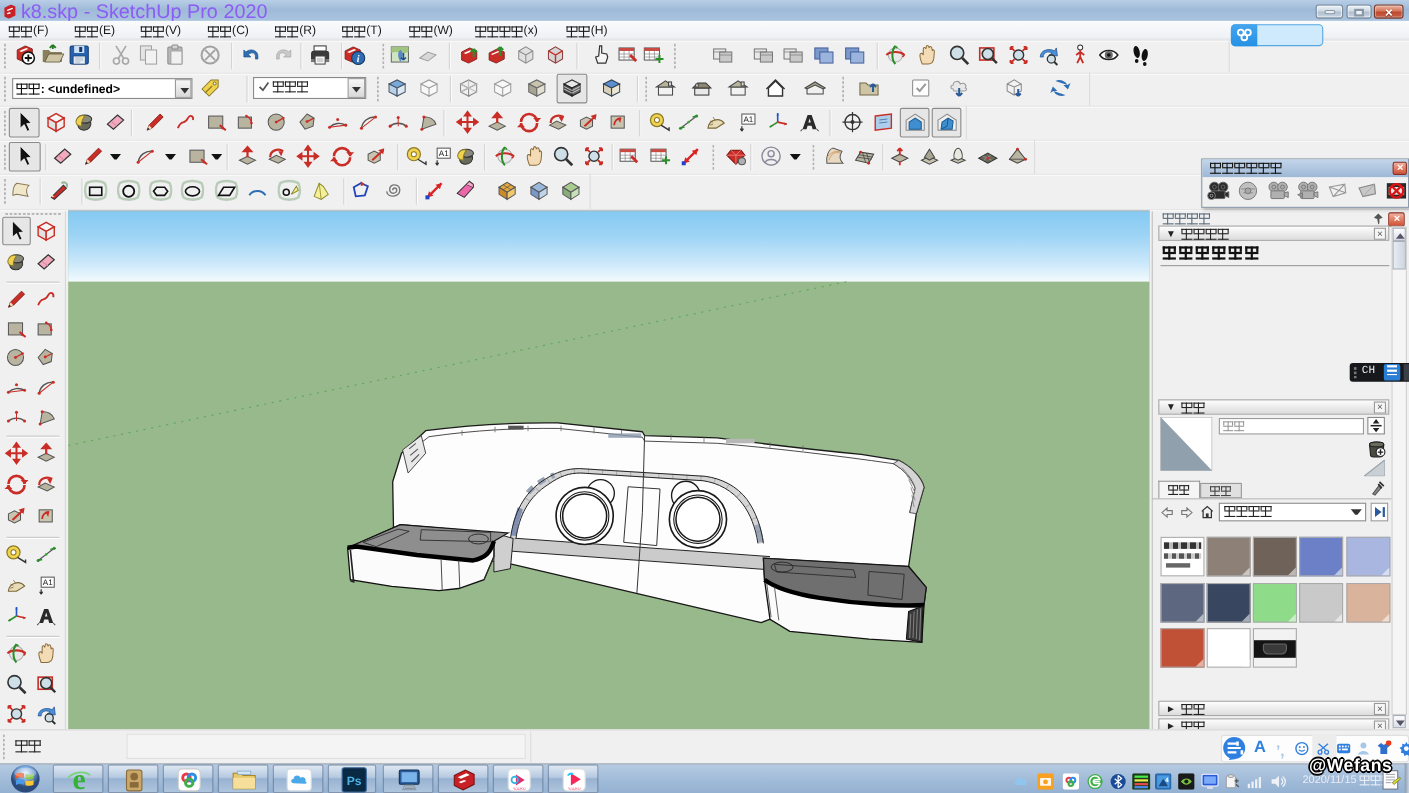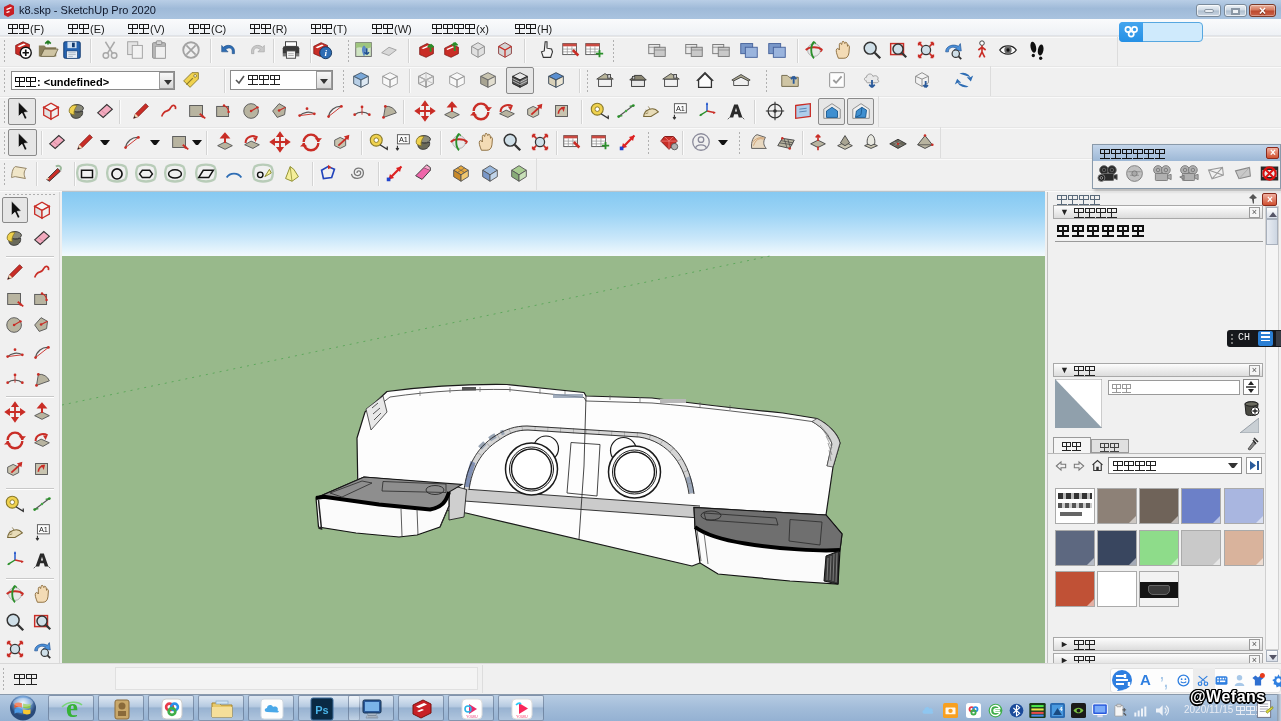--- a/index.html
+++ b/index.html
@@ -14,21 +14,21 @@
 .xbtn{position:absolute;width:11px;height:11px;border:1px solid #9a9a9a;background:#f5f5f5;color:#555;font-size:9px;line-height:9px;text-align:center}
 </style></head><body>
 <div id="app">
 
 <div class="abs" style="left:0px;top:0px;width:1281px;height:19px;background:linear-gradient(#b9cee6,#9fbad8 45%,#a9c3df)"></div>
 <svg class="abs" style="left:3px;top:4px" width="12" height="13" viewBox="0 0 12 13">
 <path d="M1,3 L7,0 L11,2 L11,10 L5,13 L1,11 Z" fill="#c82026"></path>
 <path d="M3,5 L8,3 L9,4 L4,6 Z" fill="#fff"></path>
       <path d="M3,8 L6,7 L7,8 L4,9 Z" fill="#fff"></path>
     </svg>
-<div class="abs" style="left:19px;top:3px;width:300px;height:14px;font-size:11px;color:#0f172a;line-height:14px">k8.skp - SketchUp Pro 2020</div>
+<div class="abs" style="left:19px;top:3px;width:300px;height:14px;font-size:18px;color:#8b5cf6;line-height:14px">k8.skp - SketchUp Pro 2020</div>
 <div class="abs" style="left:1196px;top:4px;width:25px;height:13px;background:linear-gradient(#eef3f8,#ccd7e2 48%,#aebecf 52%,#ccd7e3);border:1px solid #7a8a9a;border-radius:3px;box-shadow:inset 0 0 0 1px rgba(255,255,255,0.65)">
       <div style="position:absolute;left:7px;top:4px;width:10px;height:4px;background:#e8edf2;border:1px solid #8a97a5;border-radius:2px"></div>
     </div>
 <div class="abs" style="left:1224px;top:4px;width:23px;height:13px;background:linear-gradient(#eef3f8,#ccd7e2 48%,#aebecf 52%,#ccd7e3);border:1px solid #7a8a9a;border-radius:3px;box-shadow:inset 0 0 0 1px rgba(255,255,255,0.65)">
       <div style="position:absolute;left:6px;top:2.5px;width:9px;height:7px;border:2px solid #8a97a5;background:#eef2f6"></div>
     </div>
 <div class="abs" style="left:1249px;top:4px;width:27px;height:13px;background:linear-gradient(#eab4a0,#d4775c 45%,#bc4a30 55%,#ca6248);border:1px solid #7a3a28;border-radius:3px;box-shadow:inset 0 0 0 1px rgba(255,255,255,0.35)">
       <div style="position:absolute;left:9px;top:-1px;font-size:12px;font-weight:bold;color:#fff;text-shadow:0 1px 1px #6a2a1a">×</div>
     </div>
 <div class="abs" style="left:0px;top:19px;width:1281px;height:17px;background:linear-gradient(#fafbfc,#eef1f5);border-bottom:1px solid #e0e3e8"></div>
@@ -1258,21 +1258,21 @@
       </div>
     </div>
 <div class="abs" style="left:248px;top:695px;width:46px;height:26px;background:linear-gradient(rgba(255,255,255,0.55),rgba(255,255,255,0.18) 45%,rgba(120,150,185,0.25) 50%,rgba(255,255,255,0.25));border:1px solid rgba(90,110,140,0.65);border-radius:2px">
       <div style="position:absolute;left:11px;top:1px">
         <svg width="24" height="24" viewBox="0 0 24 24">
           <rect x="1" y="2" width="22" height="20" rx="3" fill="#fdfdfd" stroke="#d0d8e0"></rect>
           <path d="M7,15 C4,15 4,11 7,11 C7,7.5 12,7 13,10 C16,8.5 19,11 17.5,13.5 C19.5,14 19,15.5 17,15.5 Z" fill="#4aa8e8"></path>
         </svg>
       </div>
     </div>
-<div class="abs" style="left:298px;top:695px;width:62px;height:26px;background:linear-gradient(rgba(255,255,255,0.55),rgba(255,255,255,0.18) 45%,rgba(120,150,185,0.25) 50%,rgba(255,255,255,0.25));border:1px solid rgba(90,110,140,0.65);border-radius:2px">
+<div class="abs" style="left:298px;top:695px;width:44px;height:26px;background:linear-gradient(rgba(255,255,255,0.55),rgba(255,255,255,0.18) 45%,rgba(120,150,185,0.25) 50%,rgba(255,255,255,0.25));border:1px solid rgba(90,110,140,0.65);border-radius:2px">
       <div style="position:absolute;left:11px;top:1px">
         <svg width="24" height="24" viewBox="0 0 24 24">
           <rect x="1" y="1" width="22" height="22" rx="2" fill="#0a2a44" stroke="#3a6a9a"></rect>
           <text x="12" y="16.5" font-size="11" fill="#4ab4e8" text-anchor="middle" font-family="Liberation Sans" font-weight="bold">Ps</text>
         </svg>
       </div>
     </div>
 <div class="abs" style="left:348px;top:695px;width:46px;height:26px;background:linear-gradient(rgba(255,255,255,0.55),rgba(255,255,255,0.18) 45%,rgba(120,150,185,0.25) 50%,rgba(255,255,255,0.25));border:1px solid rgba(90,110,140,0.65);border-radius:2px">
       <div style="position:absolute;left:11px;top:1px">
         <svg width="24" height="24" viewBox="0 0 24 24">

